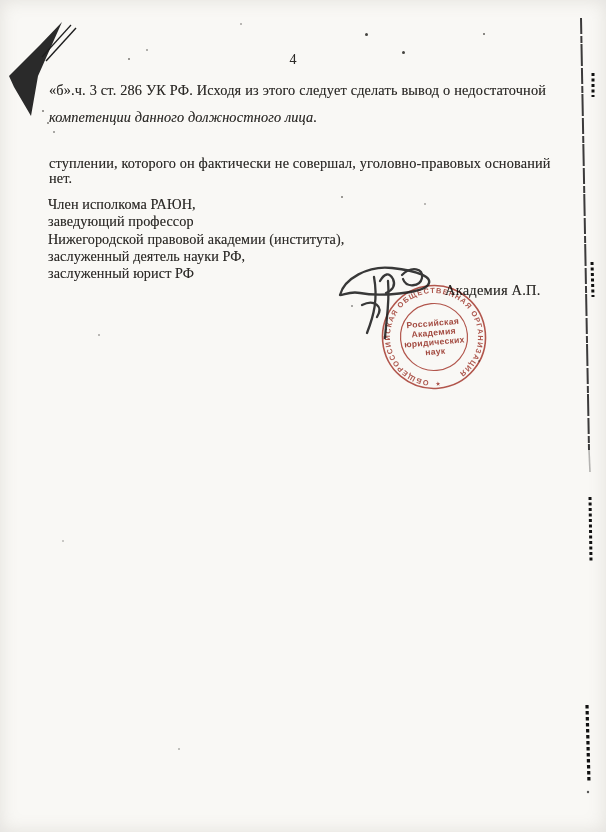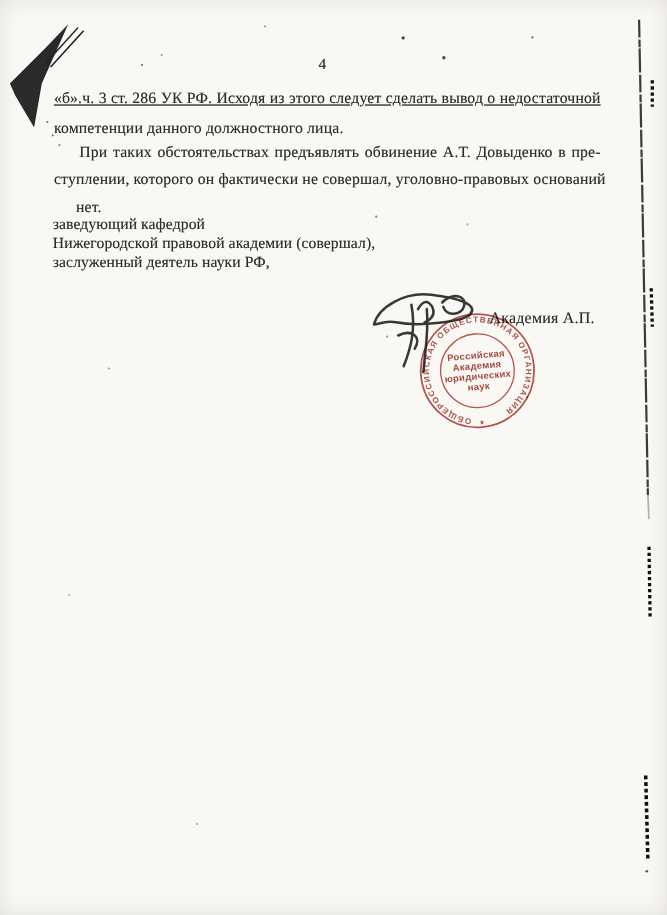--- a/index.html
+++ b/index.html
@@ -26,30 +26,31 @@
   .edge{position:absolute;left:572px;top:0;}
   .speck{position:absolute;background:#262420;border-radius:50%;}
 </style>
 </head>
 <body>
 
 <div class="page">
 
   <div class="pageno">4</div>
 
-  <div class="txt fill" style="left:49px;top:82px;text-decoration:underline;">«б».ч. 3 ст. 286 УК РФ. Исходя из этого следует сделать вывод о недостаточной</div>
-  <div class="txt" style="left:49px;top:109px;">компетенции данного должностного лица.</div>
-  <div class="txt fill indent" style="left:49px;top:131px;">При таких обстоятельствах предъявлять обвинение А.Т. Довыденко в пре-</div>
+  <div class="txt fill" style="left:49px;top:82px;">«б».ч. 3 ст. 286 УК РФ. Исходя из этого следует сделать вывод о недостаточной</div>
+  <div class="txt" style="left:49px;top:109px;font-style:italic;">компетенции данного должностного лица.</div>
   <div class="txt fill" style="left:49px;top:155px;">ступлении, которого он фактически не совершал, уголовно-правовых оснований</div>
-  <div class="txt" style="left:49px;top:181px;margin-left:20px;">нет.</div>
+  <div class="txt" style="left:49px;top:170px;">нет.</div>
 
   <div class="titles">
-    <div>заведующий кафедрой</div>
-    <div>Нижегородской правовой академии (совершал),</div>
+    <div>Член исполкома РАЮН,</div>
+    <div>заведующий профессор</div>
+    <div>Нижегородской правовой академии (института),</div>
     <div>заслуженный деятель науки РФ,</div>
+    <div>заслуженный юрист РФ</div>
   </div>
 
   <div class="signer">Академия А.П.</div>
 
   <svg class="sig" width="118" height="88" viewBox="0 0 118 88">
     <g fill="none" stroke="#1e1e1e" stroke-width="2.3" stroke-linecap="round">
       <path d="M10,38 C14,22 38,8 62,11 C88,14 104,20 98,28 C92,36 50,40 30,36 C20,34 14,38 10,38"></path>
       <path d="M50,24 q 7,-12 13,-2 q 4,9 -7,14"></path>
       <path d="M72,18 c 9,-9 22,-7 20,3 c -2,9 -16,10 -19,1"></path>
       <path d="M44,20 C 48,42 44,58 37,76"></path>

